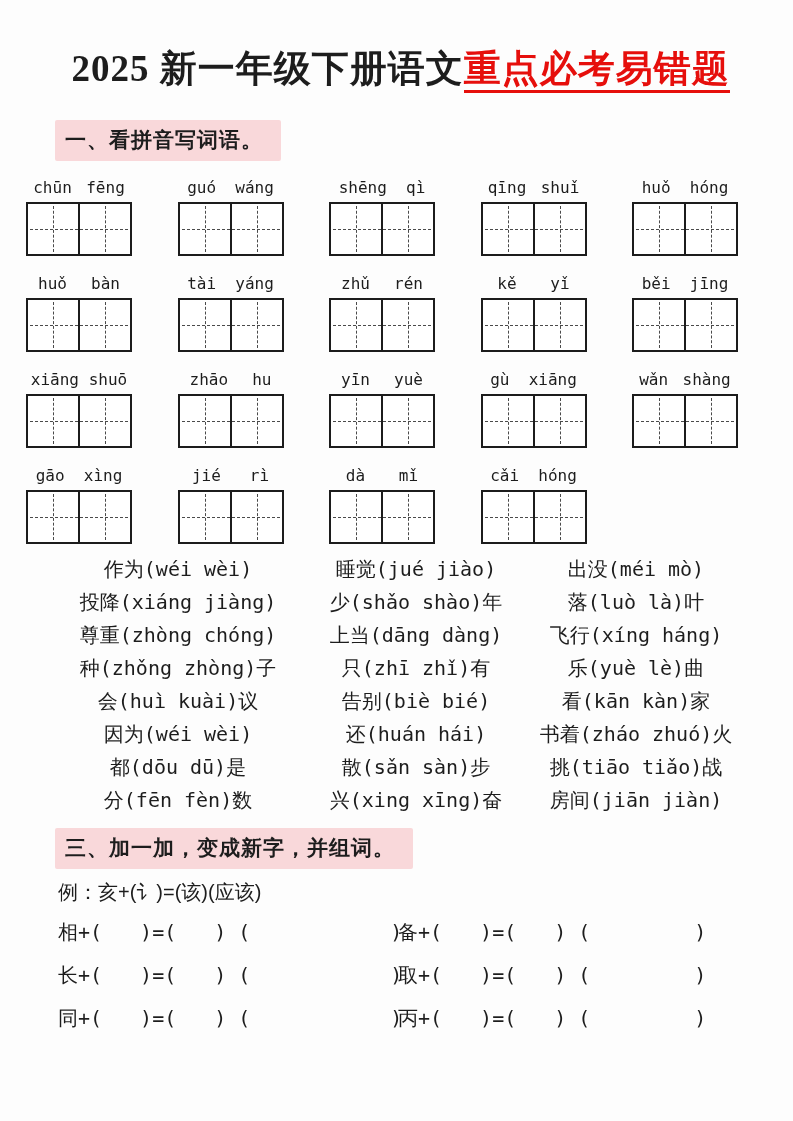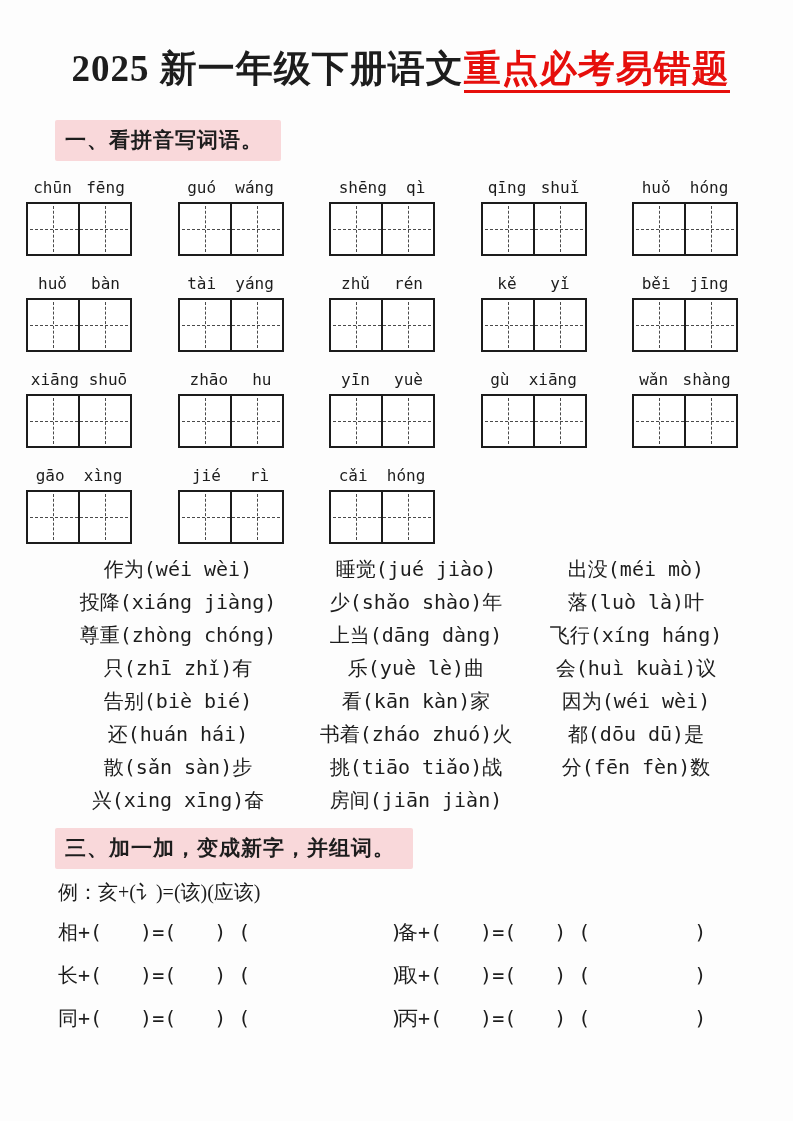--- a/index.html
+++ b/index.html
@@ -74,21 +74,21 @@
     font-family:"DejaVu Sans Mono","Liberation Serif",serif;
     white-space:nowrap;
     text-align:center;
   }
 
   
   .sec-head.s3{margin-top:15px;}
   .example{
     margin:10px 55px 0 58px;
     font-size:20px;
-    font-family:Liberation Serif, serif;
+    font-family:Liberation Sans, sans-serif;
   }
   .eq-grid{
     margin:14px 55px 0 58px;
     display:grid;grid-template-columns:340px auto;
     row-gap:18px;
     font-size:20px;line-height:25px;
     font-family:"DejaVu Sans Mono","Liberation Serif",serif;
     white-space:nowrap;
   }
   .gap{display:inline-block;}
@@ -260,20 +260,30 @@
         </div>
         <div class="wbox">
           <div class="wcell first"></div>
           <div class="wcell"></div>
         </div>
       </div>
       <div class="pw-group">
         <div class="pinyin-label">
           <span>jié</span>
           <span>rì</span>
+        </div>
+        <div class="wbox">
+          <div class="wcell first"></div>
+          <div class="wcell"></div>
+        </div>
+      </div>
+      <div class="pw-group">
+        <div class="pinyin-label">
+          <span>dà</span>
+          <span>mǐ</span>
         </div>
         <div class="wbox">
           <div class="wcell first"></div>
           <div class="wcell"></div>
         </div>
       </div>
       <div class="pw-group">
         <div class="pinyin-label">
           <span>cǎi</span>
           <span>hóng</span>
@@ -289,20 +299,21 @@
   <div class="du-grid">
       <div>作为(wéi wèi)</div>
       <div>睡觉(jué jiào)</div>
       <div>出没(méi mò)</div>
       <div>投降(xiáng jiàng)</div>
       <div>少(shǎo shào)年</div>
       <div>落(luò là)叶</div>
       <div>尊重(zhòng chóng)</div>
       <div>上当(dāng dàng)</div>
       <div>飞行(xíng háng)</div>
+      <div>种(zhǒng zhòng)子</div>
       <div>只(zhī zhǐ)有</div>
       <div>乐(yuè lè)曲</div>
       <div>会(huì kuài)议</div>
       <div>告别(biè bié)</div>
       <div>看(kān kàn)家</div>
       <div>因为(wéi wèi)</div>
       <div>还(huán hái)</div>
       <div>书着(zháo zhuó)火</div>
       <div>都(dōu dū)是</div>
       <div>散(sǎn sàn)步</div>

